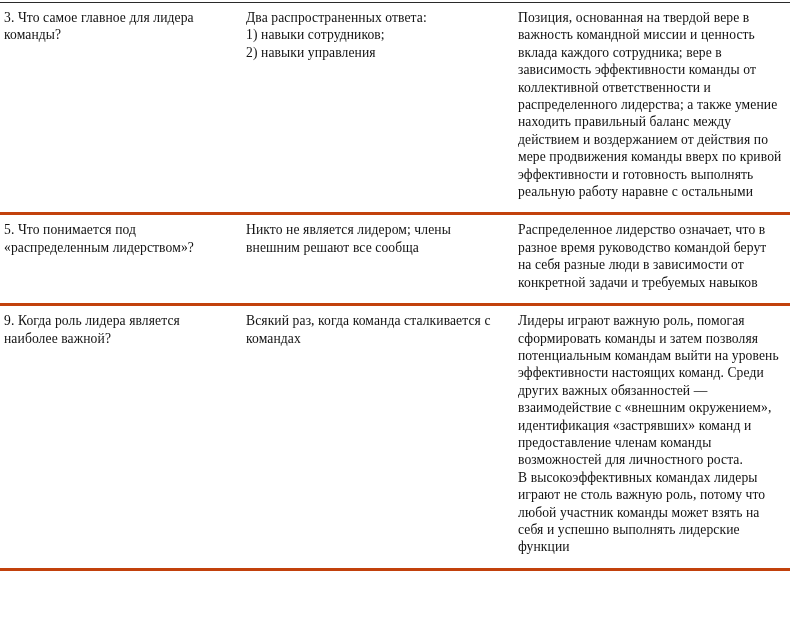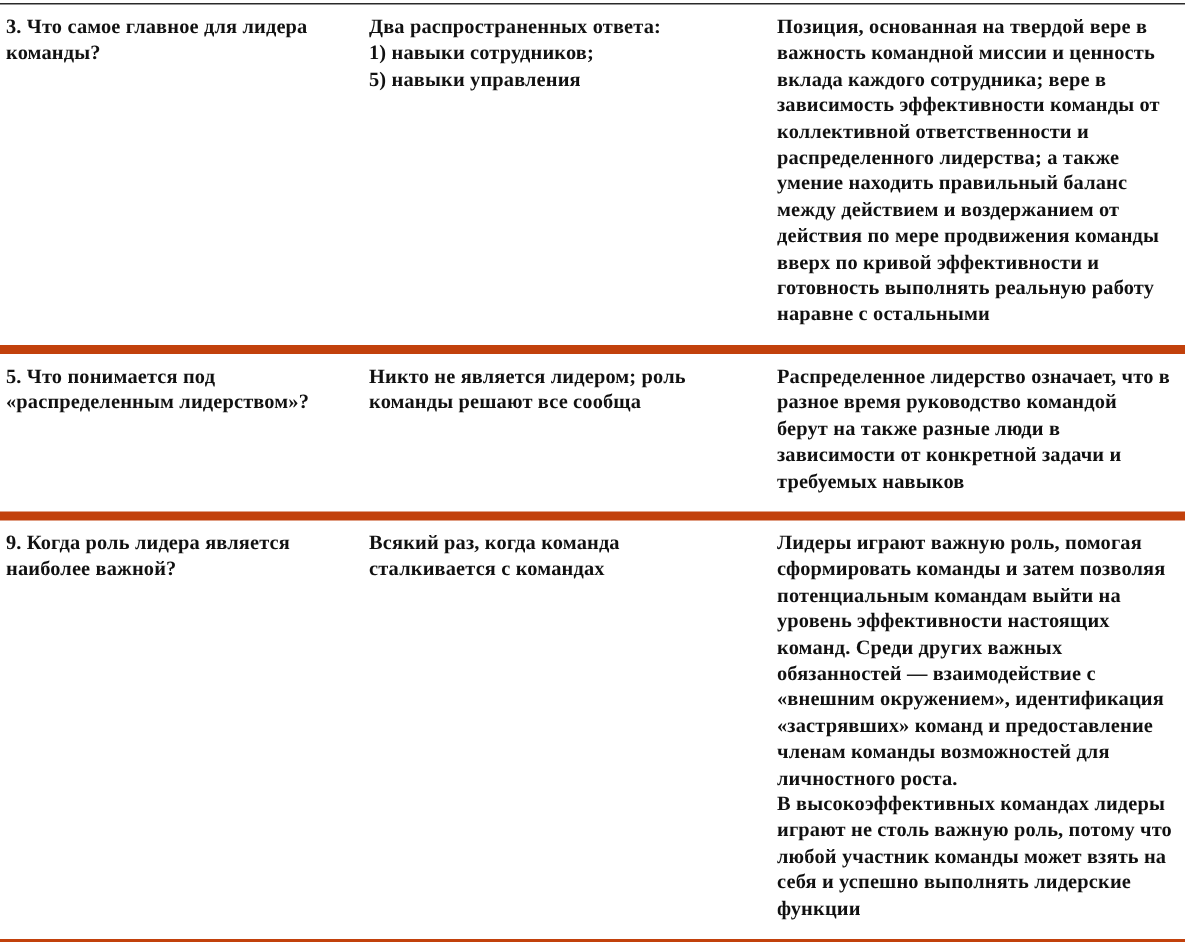--- a/index.html
+++ b/index.html
@@ -19,22 +19,21 @@
     width: 790px;
     border-collapse: collapse;
     table-layout: fixed;
     margin-top: 2px;
     border-top: 1px solid #2a2a2a;
   }
   .qa-table col.c1 { width: 240px; }
   .qa-table col.c2 { width: 272px; }
   .qa-table col.c3 { width: 278px; }
   .qa-table tr {
-    border-bottom: 6px solid #c2410c;
-    font-weight: bold;
+    border-bottom: 3px solid #c2410c;
   }
   .qa-table td {
     vertical-align: top;
     font-size: 13.6px;
     line-height: 17.4px;
     padding: 6px 14px 12px 4px;
     white-space: pre-line;
     letter-spacing: 0.1px;
   }
   .qa-table td.cell-answer {
@@ -53,27 +52,27 @@
   <colgroup>
     <col class="c1">
     <col class="c2">
     <col class="c3">
   </colgroup>
   <tbody>
     <tr>
       <td class="cell-question">3. Что самое главное для лидера команды?</td>
       <td class="cell-answer">Два распространенных ответа:
 1) навыки сотрудников;
-5) навыки управления</td>
+2) навыки управления</td>
       <td class="cell-comment">Позиция, основанная на твердой вере в важность командной миссии и ценность вклада каждого сотрудника; вере в зависимость эффективности команды от коллективной ответственности и распределенного лидерства; а также умение находить правильный баланс между действием и воздержанием от действия по мере продвижения команды вверх по кривой эффективности и готовность выполнять реальную работу наравне с остальными</td>
     </tr>
     <tr>
       <td class="cell-question">5. Что понимается под «распределенным лидерством»?</td>
-      <td class="cell-answer">Никто не является лидером; роль команды решают все сообща</td>
-      <td class="cell-comment">Распределенное лидерство означает, что в разное время руководство командой берут на также разные люди в зависимости от конкретной задачи и требуемых навыков</td>
+      <td class="cell-answer">Никто не является лидером; члены внешним решают все сообща</td>
+      <td class="cell-comment">Распределенное лидерство означает, что в разное время руководство командой берут на себя разные люди в зависимости от конкретной задачи и требуемых навыков</td>
     </tr>
     <tr>
       <td class="cell-question">9. Когда роль лидера является наиболее важной?</td>
       <td class="cell-answer">Всякий раз, когда команда сталкивается с командах</td>
       <td class="cell-comment">Лидеры играют важную роль, помогая сформировать команды и затем позволяя потенциальным командам выйти на уровень эффективности настоящих команд. Среди других важных обязанностей — взаимодействие с «внешним окружением», идентификация «застрявших» команд и предоставление членам команды возможностей для личностного роста.
 В высокоэффективных командах лидеры играют не столь важную роль, потому что любой участник команды может взять на себя и успешно выполнять лидерские функции</td>
     </tr>
   </tbody>
 </table>
 

